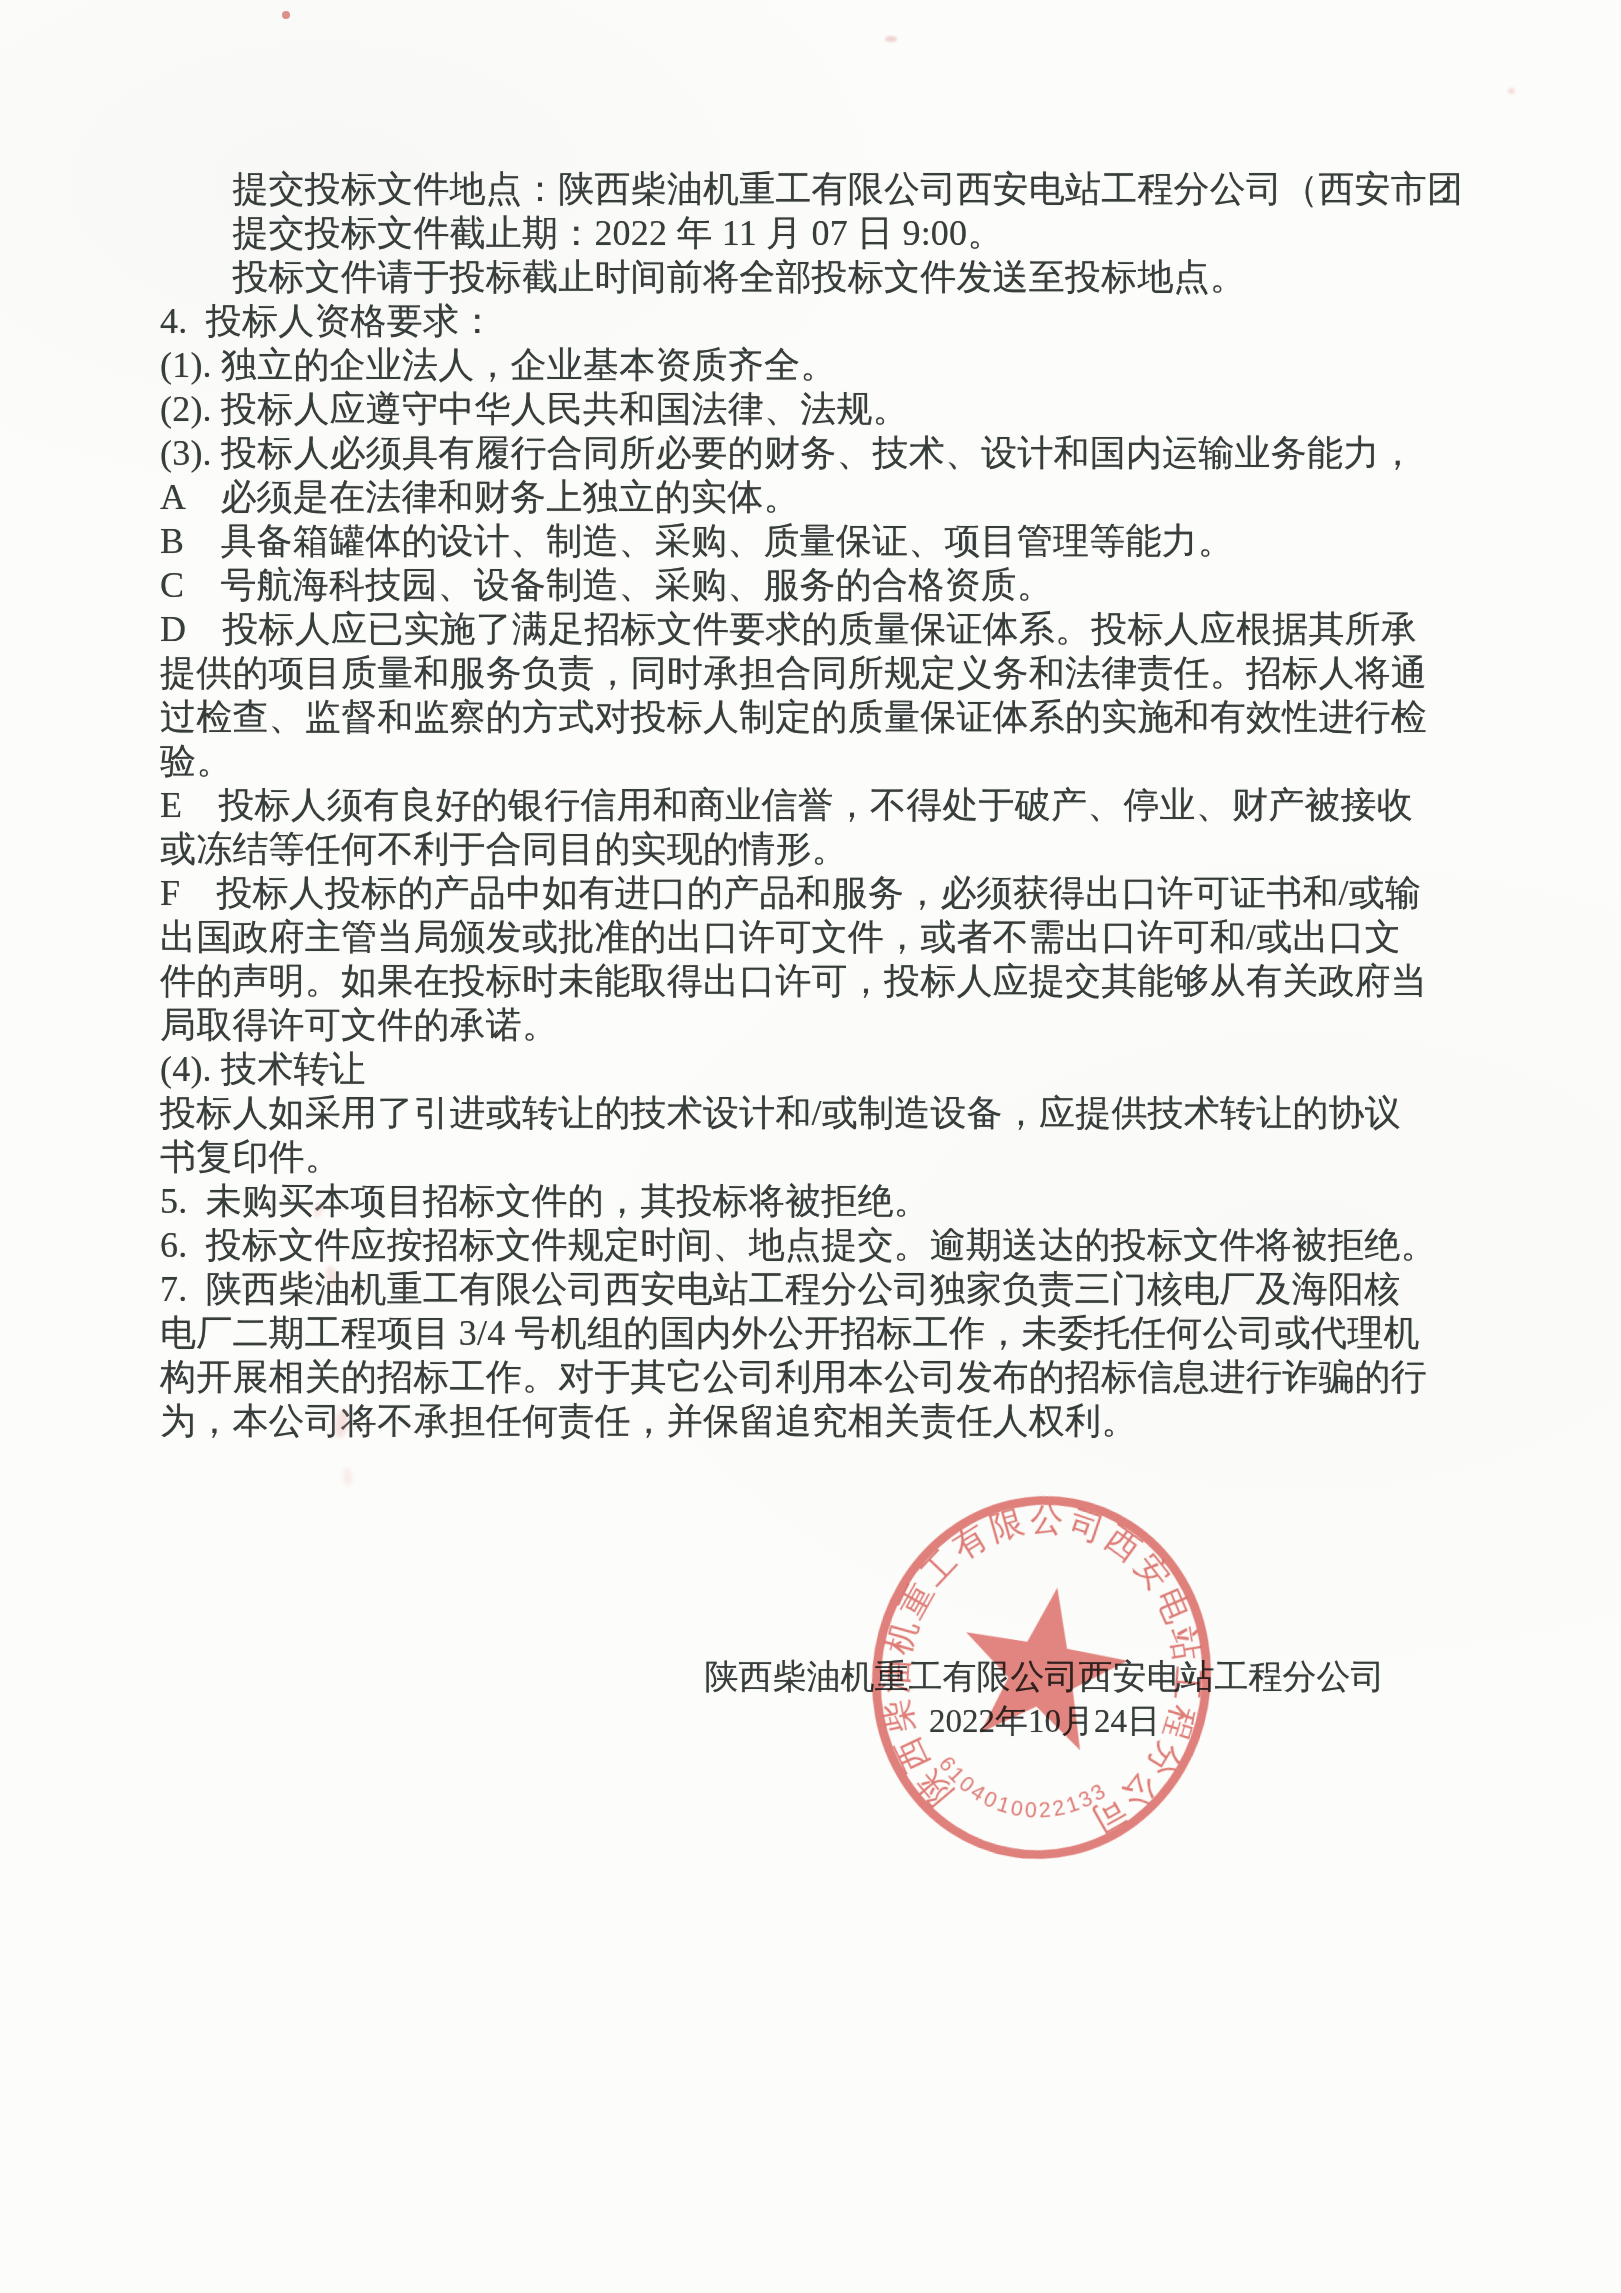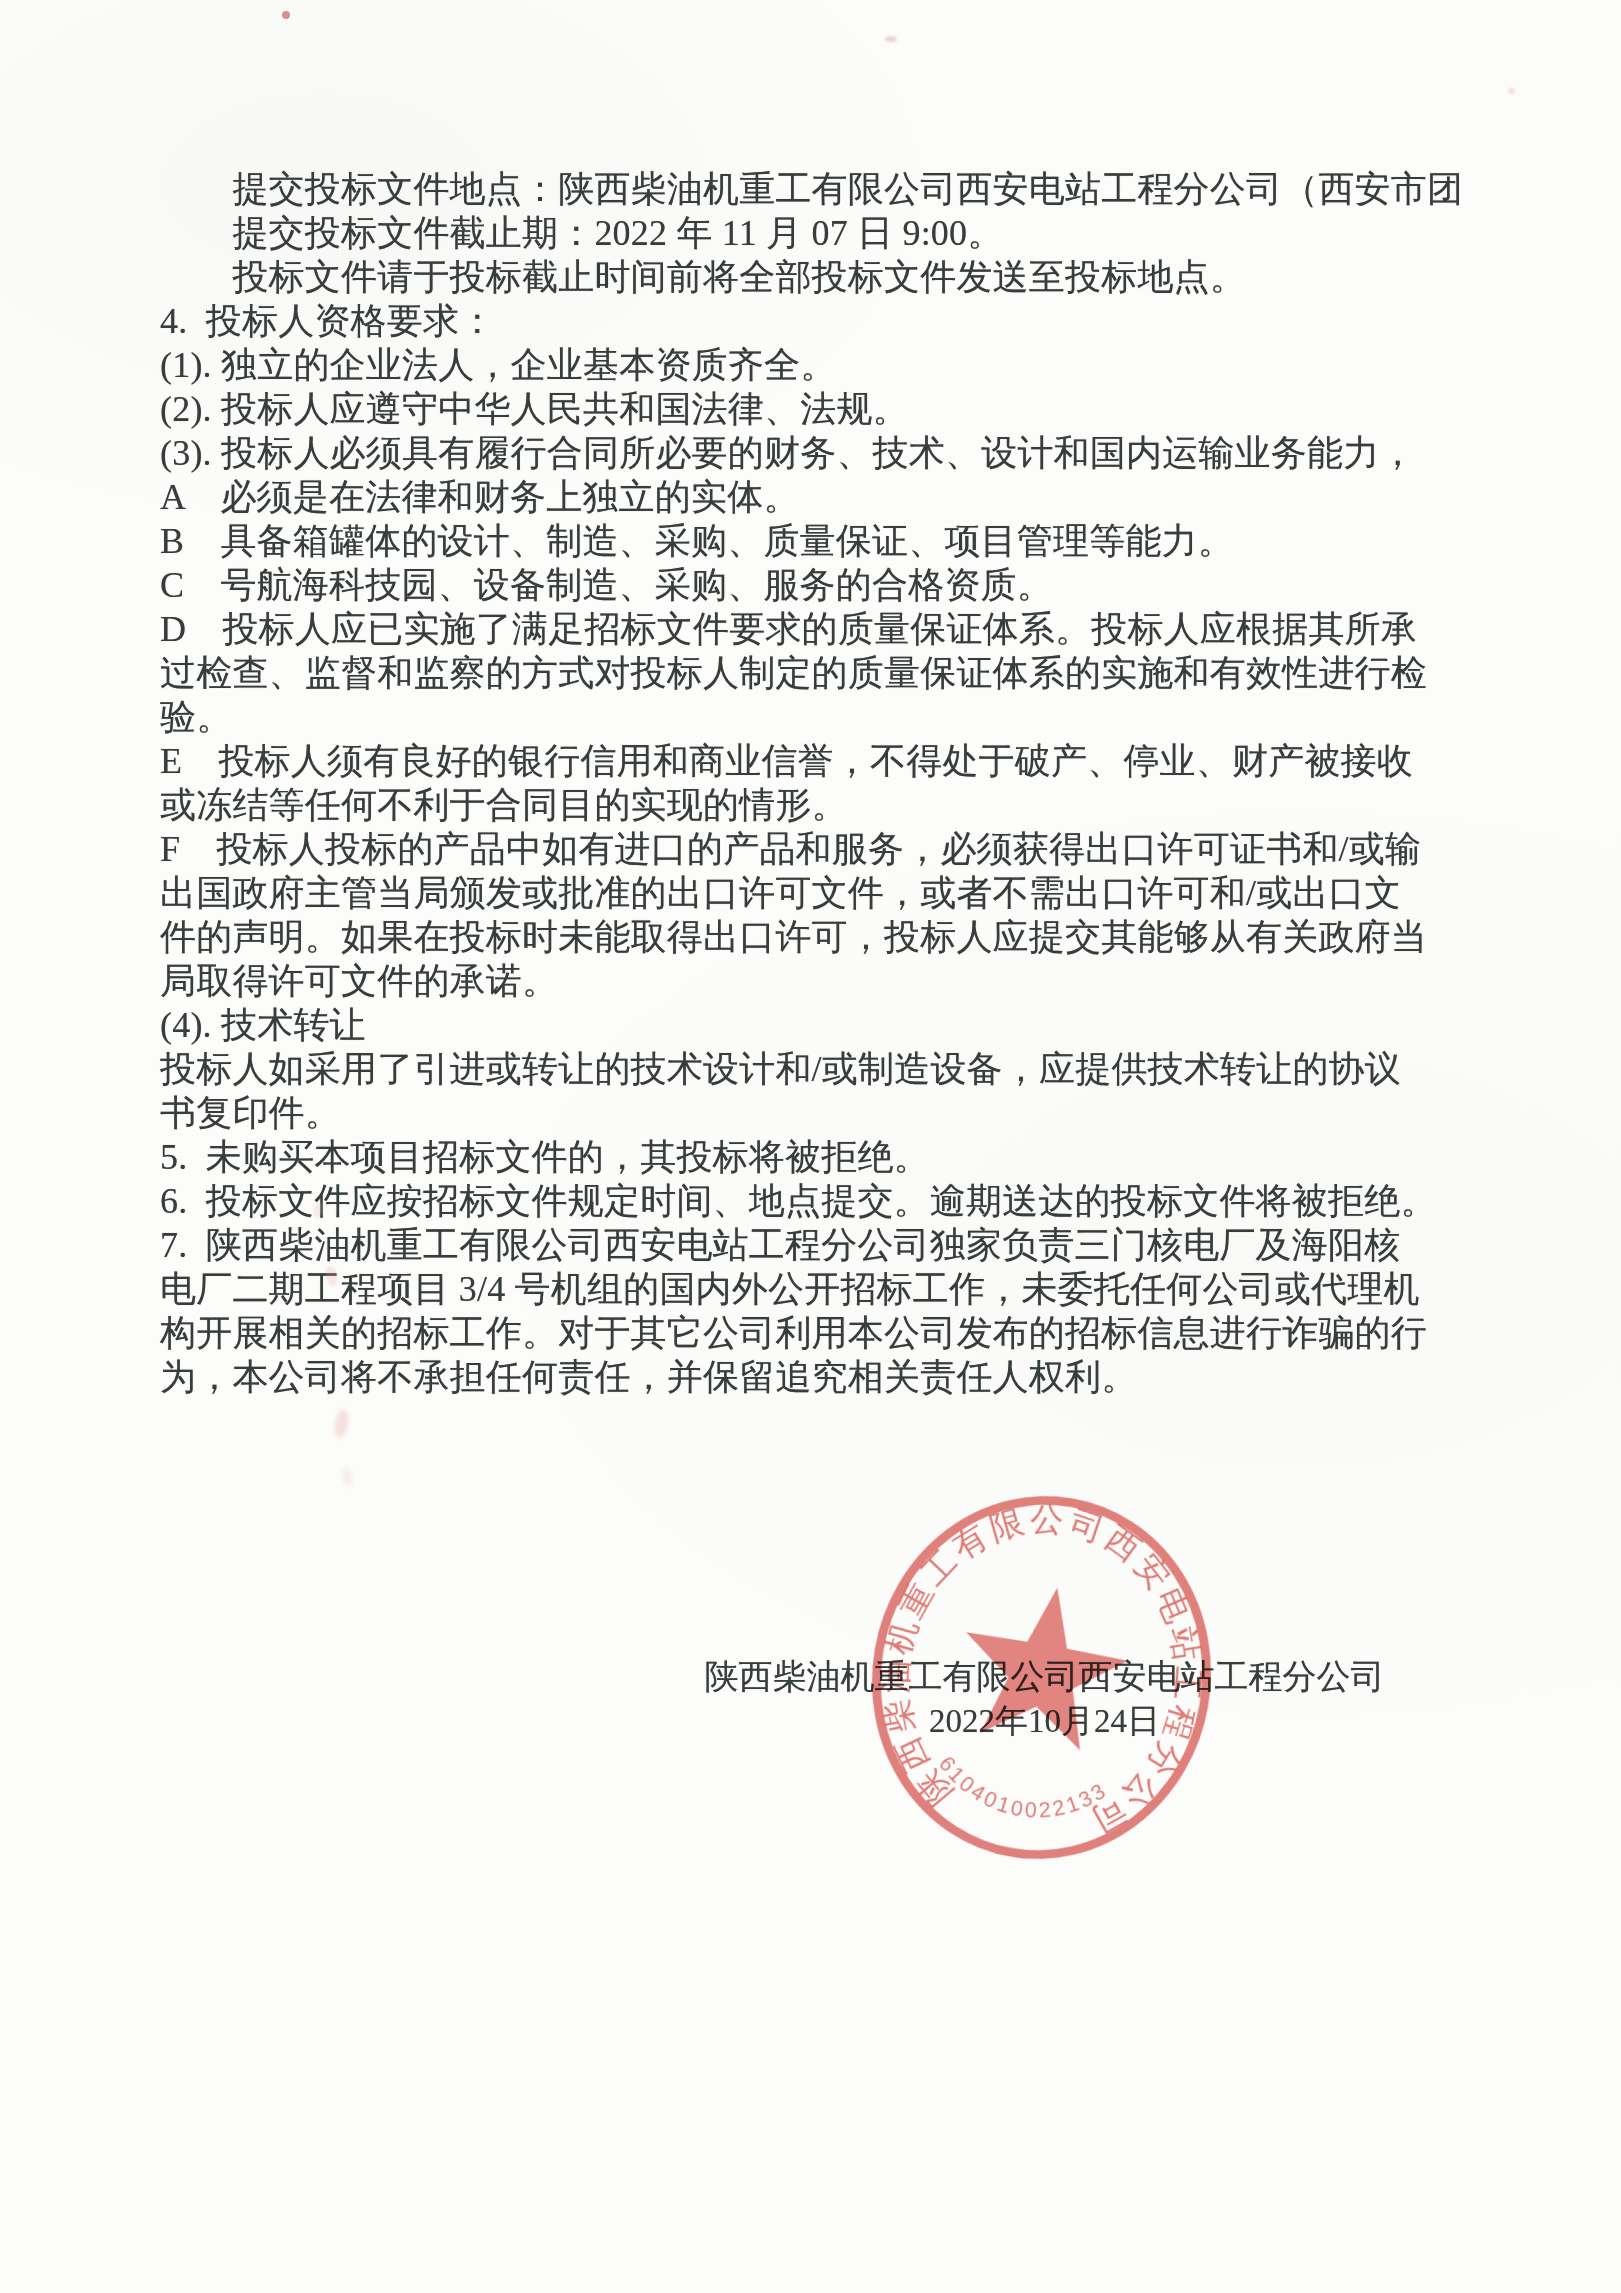--- a/index.html
+++ b/index.html
@@ -63,20 +63,21 @@
     <div class="line">　　提交投标文件截止期：2022 年 11 月 07 日 9:00。</div>
     <div class="line">　　投标文件请于投标截止时间前将全部投标文件发送至投标地点。</div>
     <div class="line">4.  投标人资格要求：</div>
     <div class="line">(1). 独立的企业法人，企业基本资质齐全。</div>
     <div class="line">(2). 投标人应遵守中华人民共和国法律、法规。</div>
     <div class="line">(3). 投标人必须具有履行合同所必要的财务、技术、设计和国内运输业务能力，</div>
     <div class="line">A　必须是在法律和财务上独立的实体。</div>
     <div class="line">B　具备箱罐体的设计、制造、采购、质量保证、项目管理等能力。</div>
     <div class="line">C　号航海科技园、设备制造、采购、服务的合格资质。</div>
     <div class="line">D　投标人应已实施了满足招标文件要求的质量保证体系。投标人应根据其所承</div>
+    <div class="line">提供的项目质量和服务负责，同时承担合同所规定义务和法律责任。招标人将通</div>
     <div class="line">过检查、监督和监察的方式对投标人制定的质量保证体系的实施和有效性进行检</div>
     <div class="line">验。</div>
     <div class="line">E　投标人须有良好的银行信用和商业信誉，不得处于破产、停业、财产被接收</div>
     <div class="line">或冻结等任何不利于合同目的实现的情形。</div>
     <div class="line">F　投标人投标的产品中如有进口的产品和服务，必须获得出口许可证书和/或输</div>
     <div class="line">出国政府主管当局颁发或批准的出口许可文件，或者不需出口许可和/或出口文</div>
     <div class="line">件的声明。如果在投标时未能取得出口许可，投标人应提交其能够从有关政府当</div>
     <div class="line">局取得许可文件的承诺。</div>
     <div class="line">(4). 技术转让</div>
     <div class="line">投标人如采用了引进或转让的技术设计和/或制造设备，应提供技术转让的协议</div>

